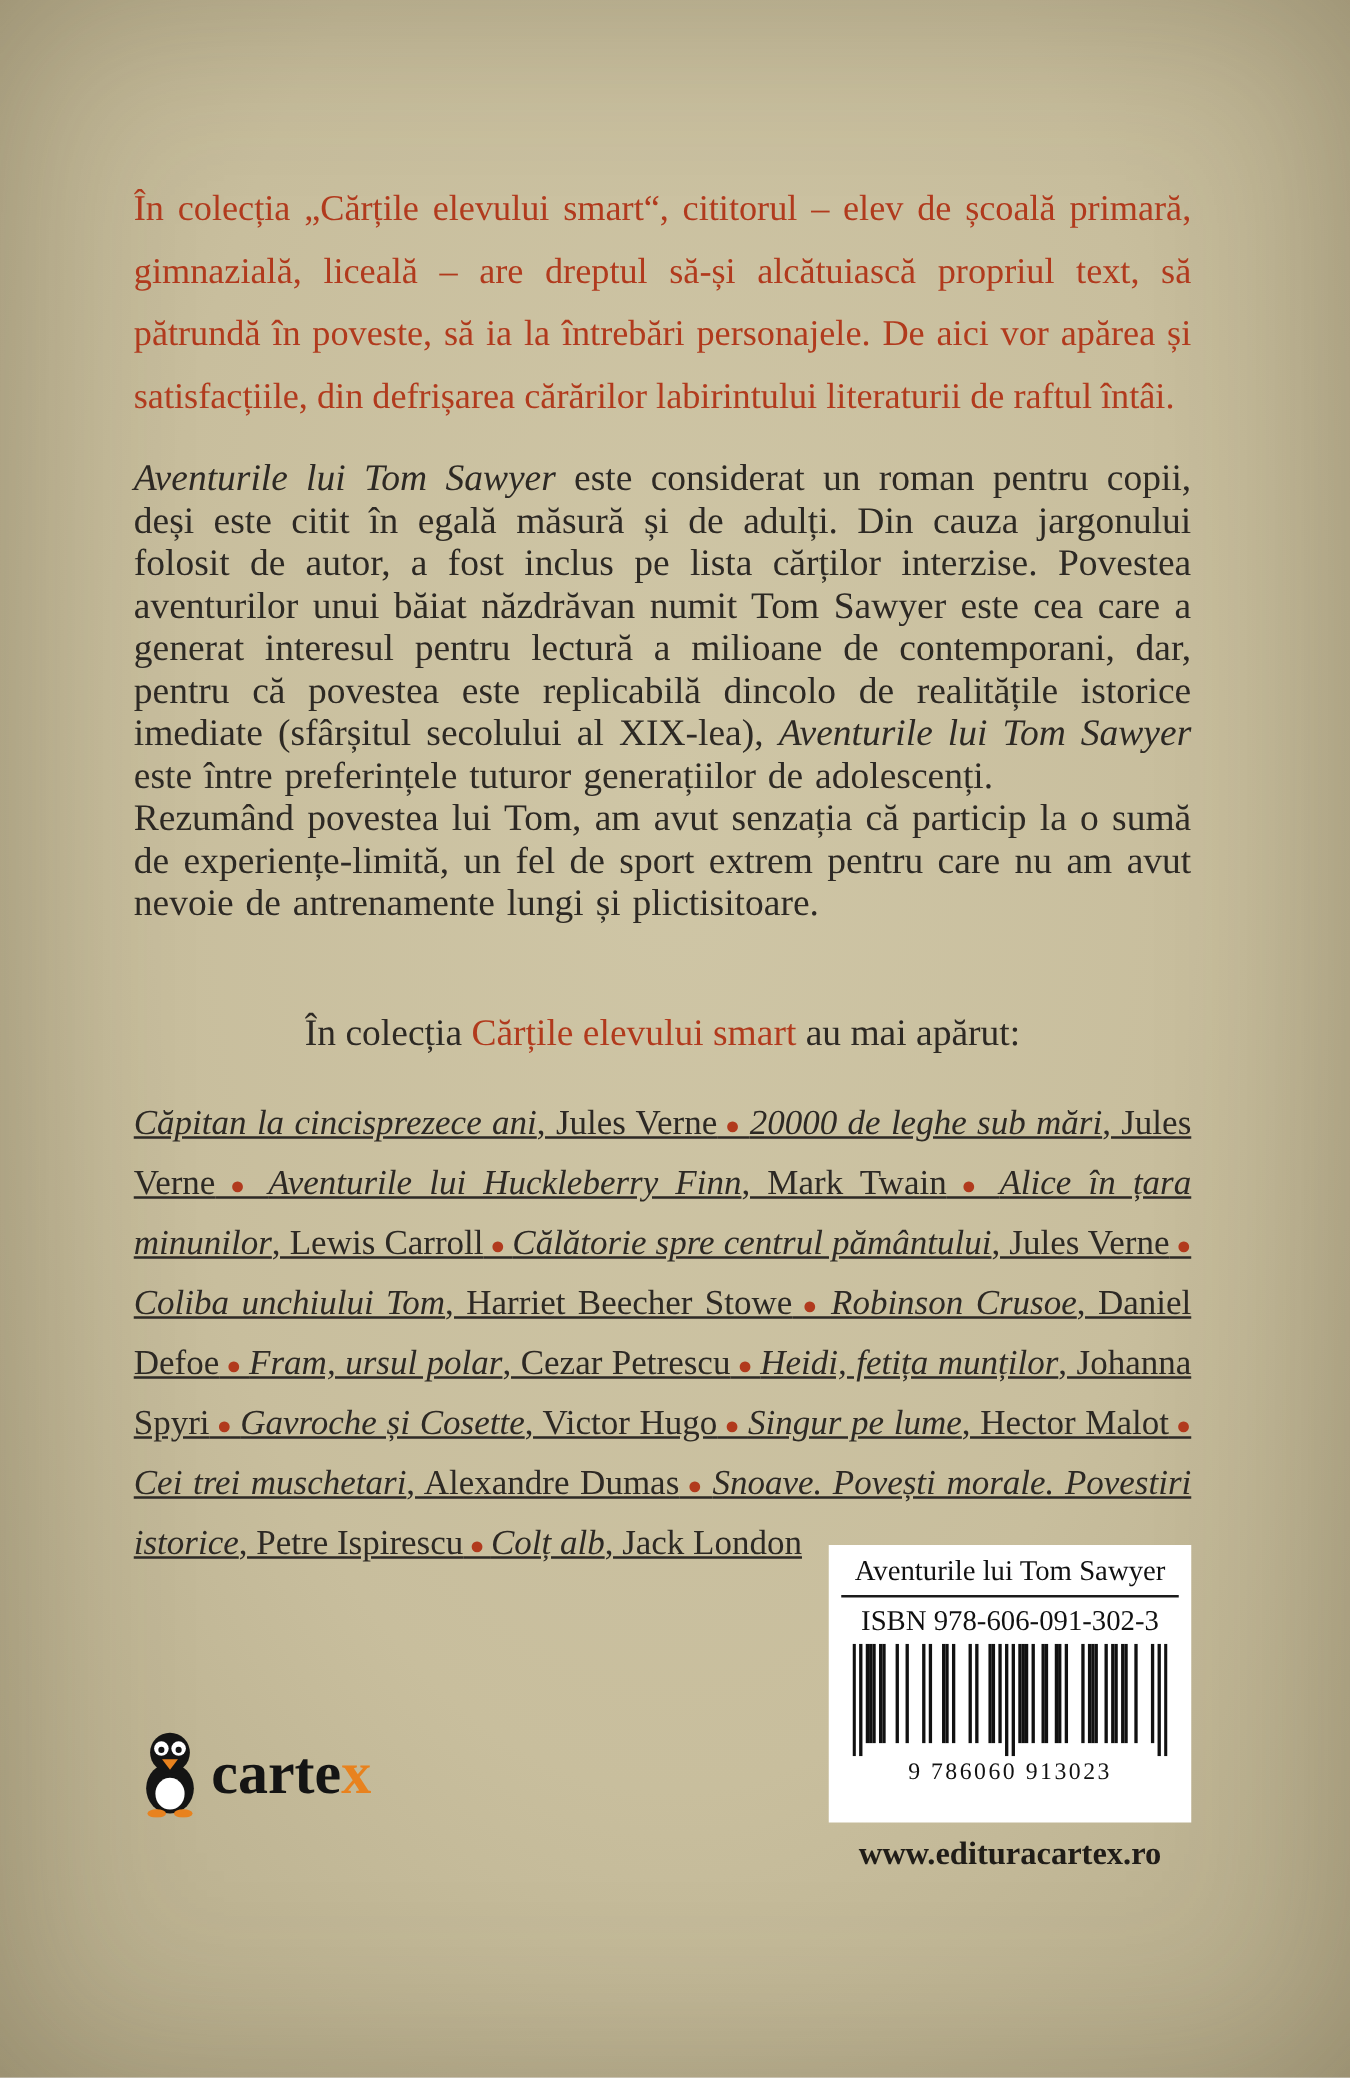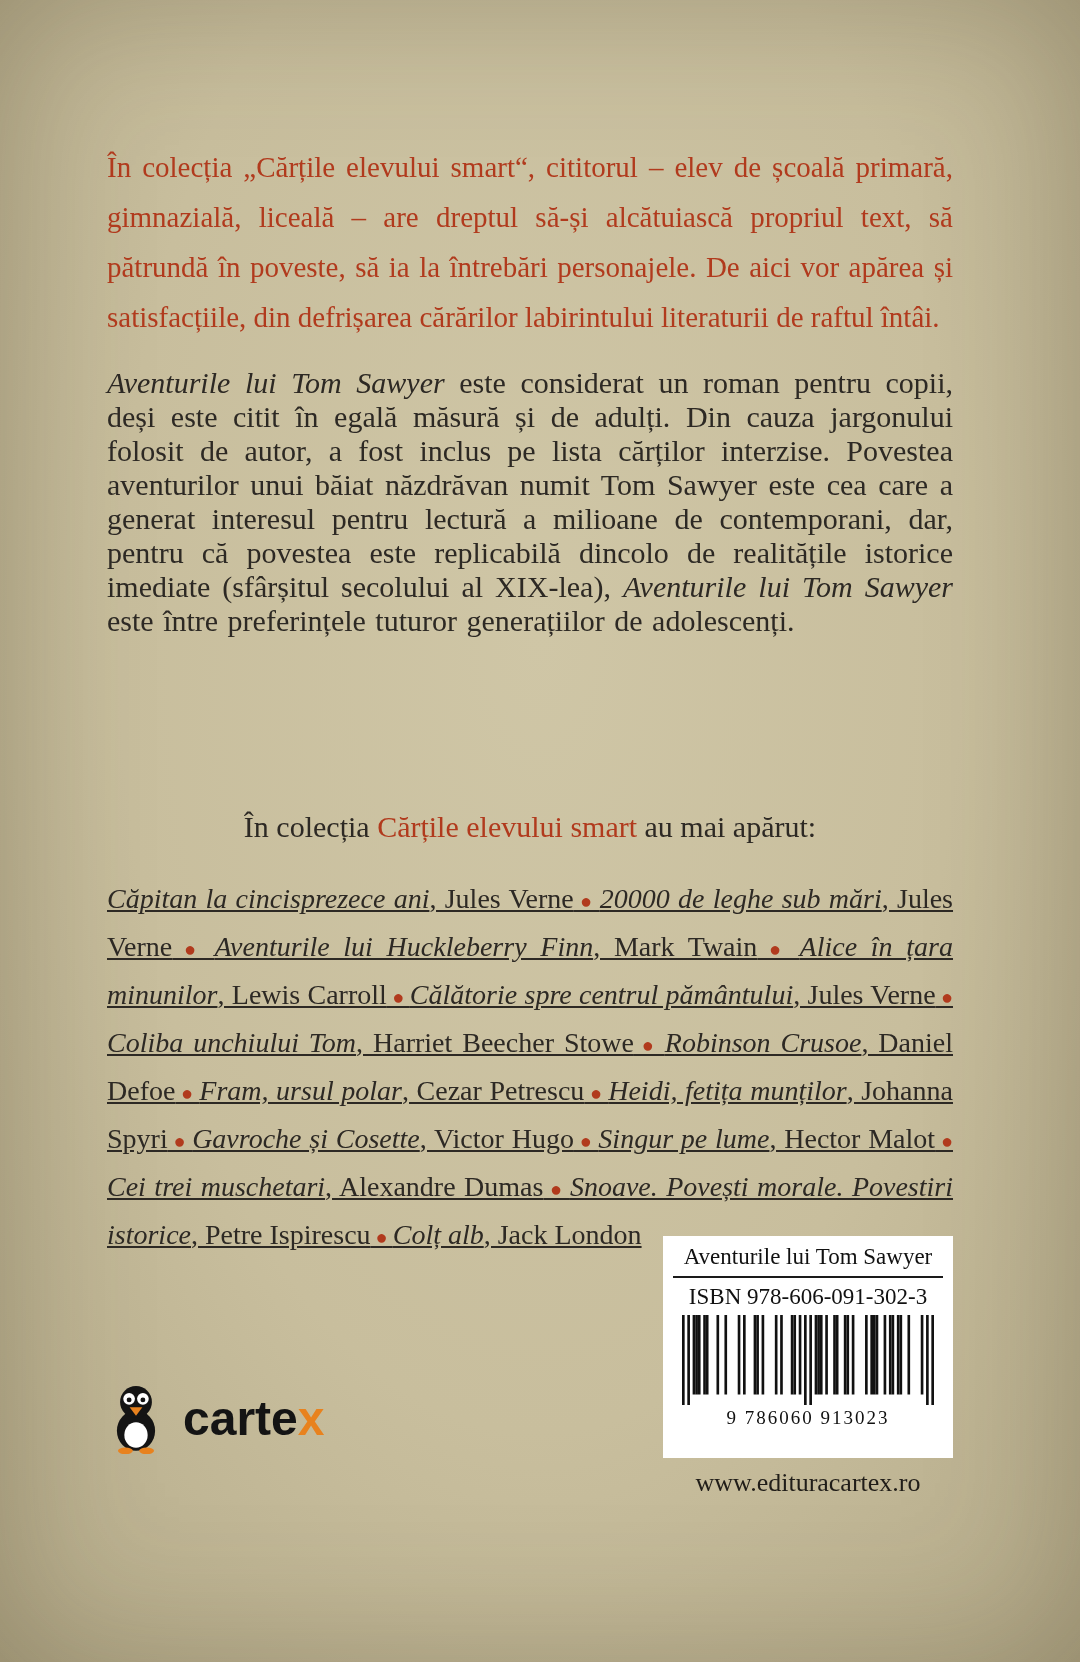--- a/index.html
+++ b/index.html
@@ -44,39 +44,40 @@
     padding-bottom:6px; border-bottom:2px solid #1a1a1a; white-space:nowrap;
   }
   .isbn-code { font-size:23px; color:#111; padding:6px 0 5px; white-space:nowrap; }
   .barcode { width:252px; height:90px; fill:#111; }
   .barcode-digits {
     font-family:Liberation Serif, serif; font-size:19px;
     letter-spacing:2px; color:#111; margin-top:2px; white-space:nowrap;
   }
   .website {
     position:absolute; left:648px; top:1468px; width:320px;
-    text-align:center; font-size:26px; color:#201d18;
+    text-align:center; font-size:26px; color:#201d18;font-weight:bold;
   }
   .logo { position:absolute; left:103px; top:1384px; display:flex; align-items:center; }
   .logo-mark { width:66px; height:70px; }
   .logo-text {
-    font-family:Liberation Sans, sans-serif; font-weight:bold;
-    font-size:48px; line-height:1; color:#141414; margin-left:14px;
+    font-family:Liberation Serif, serif; font-weight:bold;
+    font-size:48px; line-height:1; color:#141414; margin-left:0;
   }
   .logo-text .x { color:var(--orange,#e8821e); }
 </style>
 </head>
 <body>
 
 <div class="page">
 
   <p class="intro">În colecția „Cărțile elevului smart“, cititorul – elev de școală primară, gimnazială, liceală – are dreptul să-și alcătuiască propriul text, să pătrundă în poveste, să ia la întrebări personajele. De aici vor apărea și satisfacțiile, din defrișarea cărărilor labirintului literaturii de raftul întâi.</p>
 
   <div class="main-text">
     <p><span class="it">Aventurile lui Tom Sawyer</span><span> este considerat un roman pentru copii, deși este citit în egală măsură și de adulți. Din cauza jargonului folosit de autor, a fost inclus pe lista cărților interzise. Povestea aventurilor unui băiat năzdrăvan numit Tom Sawyer este cea care a generat interesul pentru lectură a milioane de contemporani, dar, pentru că povestea este replicabilă dincolo de realitățile istorice imediate (sfârșitul secolului al XIX-lea), </span><span class="it">Aventurile lui Tom Sawyer</span><span> este între preferințele tuturor generațiilor de adolescenți.</span></p>
+    <p><span>Rezumând povestea lui Tom, am avut senzația că particip la o sumă de experiențe-limită, un fel de sport extrem pentru care nu am avut nevoie de antrenamente lungi și plictisitoare.</span></p>
   </div>
 
   <p class="collection-heading"><span>În colecția </span><span class="bd rd">Cărțile elevului smart</span><span> au mai apărut:</span></p>
 
   <p class="book-list"><span class="it">Căpitan la cincisprezece ani</span><span>, Jules Verne</span><span class="bullet"> ● </span><span class="it">20000 de leghe sub mări</span><span>, Jules Verne</span><span class="bullet"> ● </span><span class="it">Aventurile lui Huckleberry Finn</span><span>, Mark Twain</span><span class="bullet"> ● </span><span class="it">Alice în țara minunilor</span><span>, Lewis Carroll</span><span class="bullet"> ● </span><span class="it">Călătorie spre centrul pământului</span><span>, Jules Verne</span><span class="bullet"> ● </span><span class="it">Coliba unchiului Tom</span><span>, Harriet Beecher Stowe</span><span class="bullet"> ● </span><span class="it">Robinson Crusoe</span><span>, Daniel Defoe</span><span class="bullet"> ● </span><span class="it">Fram, ursul polar</span><span>, Cezar Petrescu</span><span class="bullet"> ● </span><span class="it">Heidi, fetița munților</span><span>, Johanna Spyri</span><span class="bullet"> ● </span><span class="it">Gavroche și Cosette</span><span>, Victor Hugo</span><span class="bullet"> ● </span><span class="it">Singur pe lume</span><span>, Hector Malot</span><span class="bullet"> ● </span><span class="it">Cei trei muschetari</span><span>, Alexandre Dumas</span><span class="bullet"> ● </span><span class="it">Snoave. Povești morale. Povestiri istorice</span><span>, Petre Ispirescu</span><span class="bullet"> ● </span><span class="it">Colț alb</span><span>, Jack London</span></p>
 
   <div class="isbn-box">
     <div class="isbn-title">Aventurile lui Tom Sawyer</div>
     <div class="isbn-code">ISBN 978-606-091-302-3</div>
     <svg class="barcode" viewBox="0 0 95 60" preserveAspectRatio="none" xmlns="http://www.w3.org/2000/svg">

